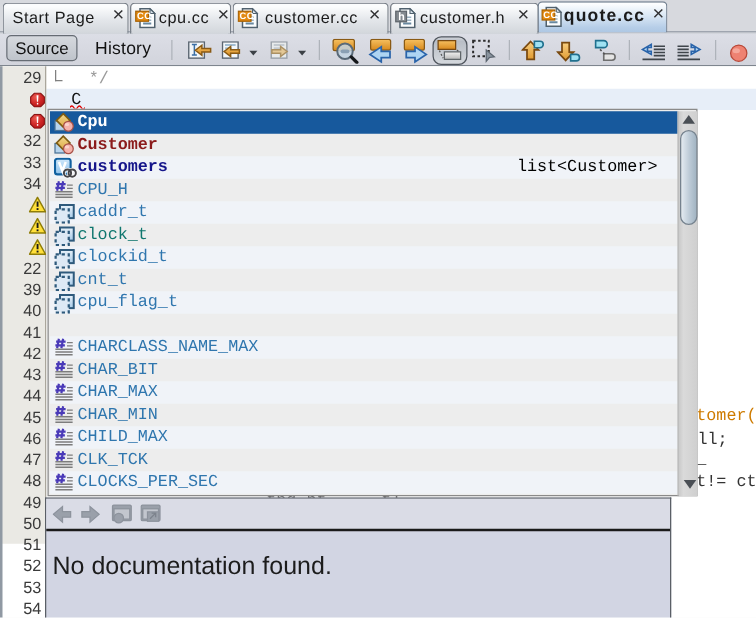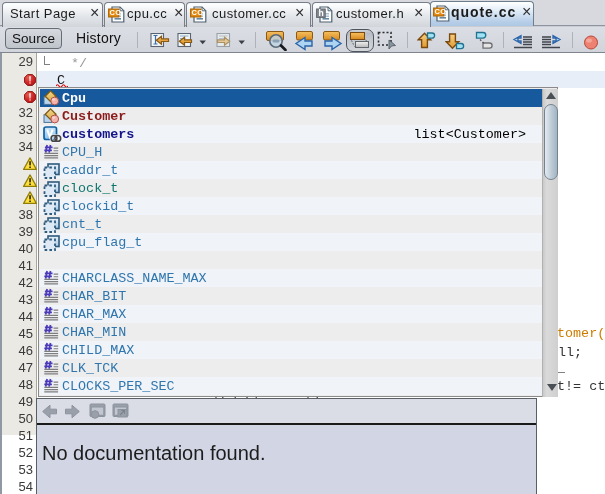--- a/index.html
+++ b/index.html
@@ -262,21 +262,21 @@
       <svg class="abs" style="left:23px;top:121px" width="14" height="14" viewBox="0 0 14 14">
 <path d="M7 0.9 L13.4 12.4 H0.6 Z" fill="#ffdf3a" stroke="#8f7d06" stroke-width="1.2" stroke-linejoin="round"></path>
 <rect x="6.3" y="4.2" width="1.5" height="4.2" fill="#1a1a1a"></rect>
         <rect x="6.3" y="9.5" width="1.5" height="1.5" fill="#1a1a1a"></rect>
 </svg>
       <svg class="abs" style="left:23px;top:138px" width="14" height="14" viewBox="0 0 14 14">
 <path d="M7 0.9 L13.4 12.4 H0.6 Z" fill="#ffdf3a" stroke="#8f7d06" stroke-width="1.2" stroke-linejoin="round"></path>
 <rect x="6.3" y="4.2" width="1.5" height="4.2" fill="#1a1a1a"></rect>
         <rect x="6.3" y="9.5" width="1.5" height="1.5" fill="#1a1a1a"></rect>
 </svg>
-      <div class="ln" style="top:154px">38</div>
+      <div class="ln" style="top:154px">22</div>
       <div class="ln" style="top:171px">39</div>
       <div class="ln" style="top:188px">40</div>
       <div class="ln" style="top:205px">41</div>
       <div class="ln" style="top:222px">42</div>
       <div class="ln" style="top:239px">43</div>
       <div class="ln" style="top:256px">44</div>
       <div class="ln" style="top:273px">45</div>
       <div class="ln" style="top:290px">46</div>
       <div class="ln" style="top:307px">47</div>
       <div class="ln" style="top:324px">48</div>

